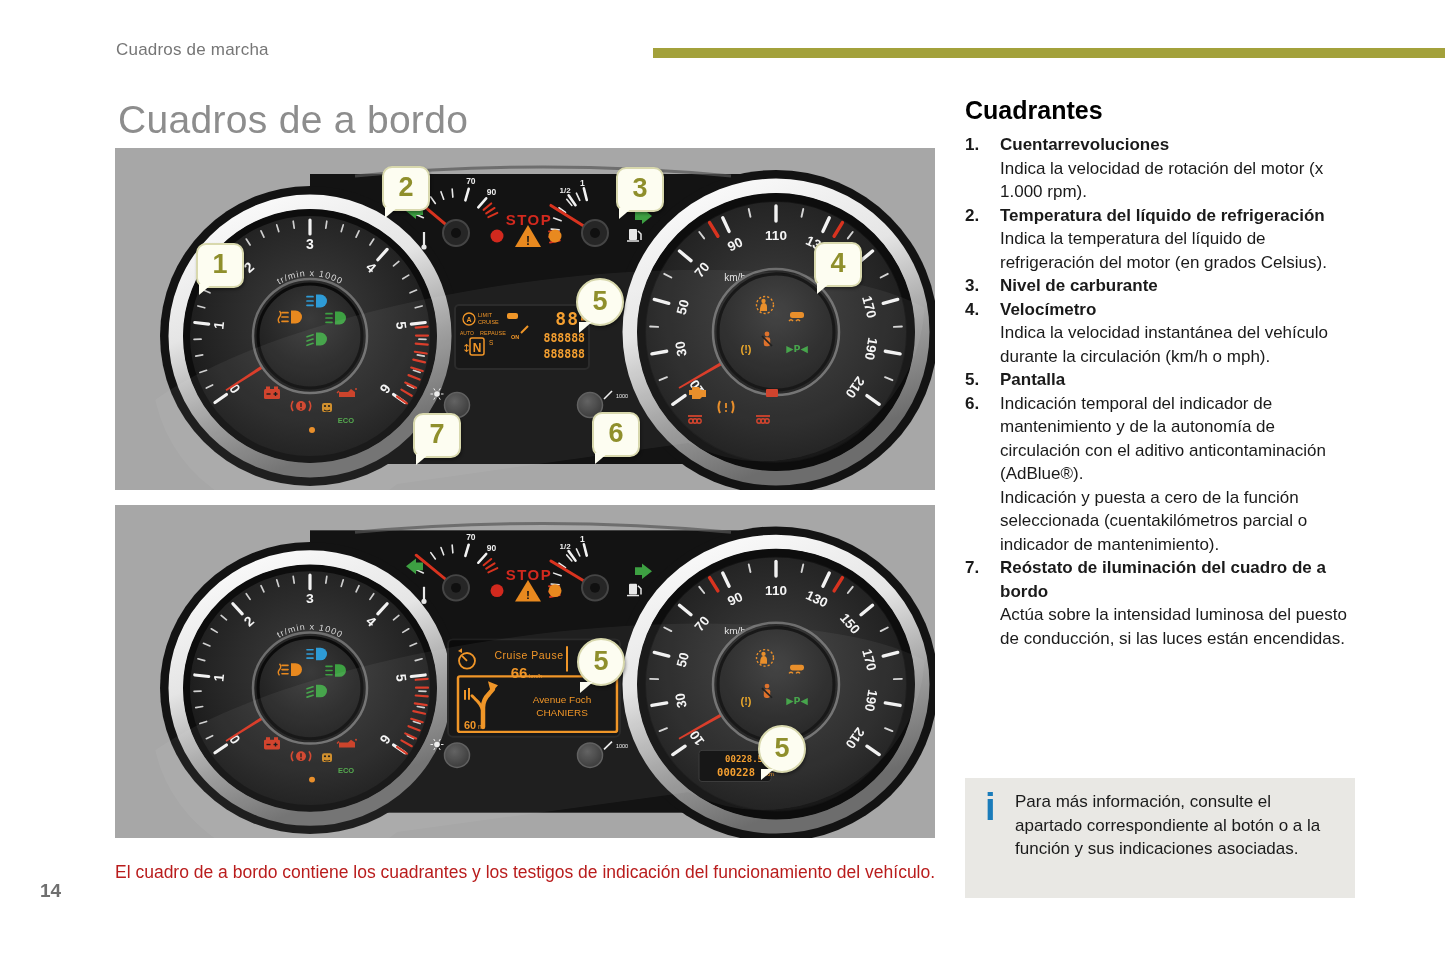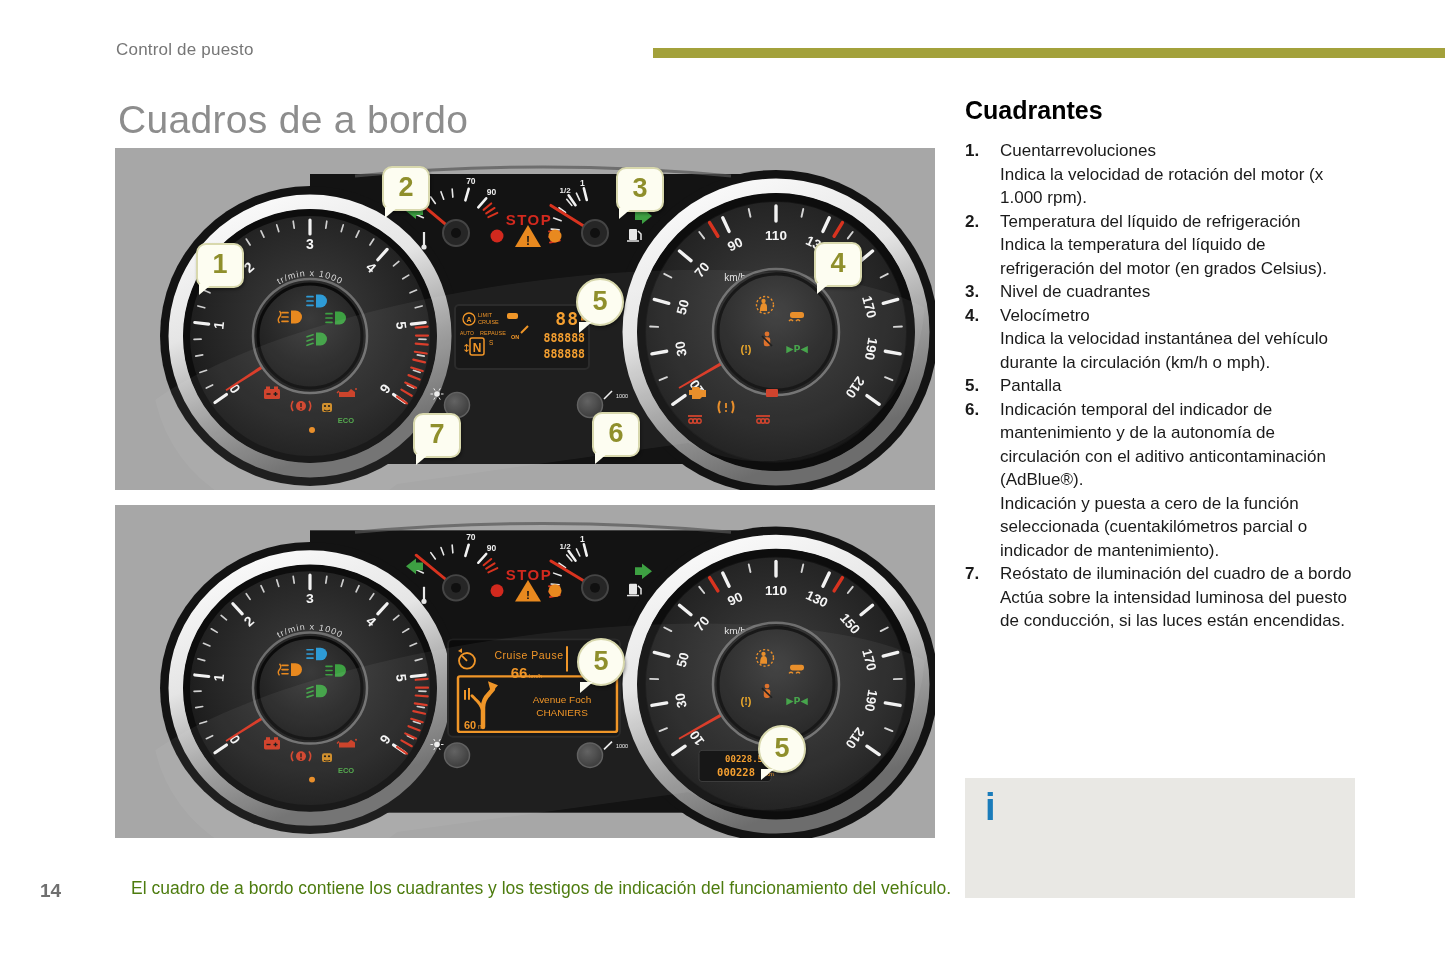--- a/index.html
+++ b/index.html
@@ -11,37 +11,37 @@
   .panel{position:absolute;left:115px;width:820px;background:#a7a7a7;overflow:hidden}
   #panelTop{top:148px;height:342px}
   #panelBottom{top:505px;height:333px}
   .panel svg{position:absolute;left:0;top:0;width:100%;height:100%}
   .callout{position:absolute;width:44px;height:41px;background:#fdfdf1;border:2px solid #d8d8ad;border-radius:10px;
            color:#8f8f2c;font-size:27px;font-weight:bold;line-height:39px;text-align:center;
            box-shadow:1px 2px 3px rgba(0,0,0,.35);z-index:4}
   .callout.round{border-radius:50%;height:44px;line-height:42px}
   .callout::after{content:"";position:absolute;left:1px;bottom:-9px;width:0;height:0;
            border-top:11px solid #fdfdf1;border-right:13px solid transparent}
-  .caption{position:absolute;left:115px;top:862px;margin:16px;font-size:17.5px;color:#4d7c0f;width:840px}
+  .caption{position:absolute;left:115px;top:862px;margin:0;font-size:17.5px;color:#b91c1c;width:840px}
   .pagenum{position:absolute;left:40px;top:880px;font-size:19px;font-weight:bold;color:#6f6f6f}
   .rightcol{position:absolute;left:965px;top:96px;width:396px;color:#1a1a1a}
-  .rightcol h2{margin:0 0 14px;font-size:25px;color:#000}
+  .rightcol h2{margin:0 0 8px;font-size:25px;color:#000}
   .item{display:flex}
   .item .num{width:35px;font-weight:bold;font-size:17px;line-height:23.5px;flex:none}
   .item .txt{font-size:17px;line-height:23.5px;width:358px}
-  .item .ititle{font-weight:normal}
+  .item .ititle{font-weight:bold}
   .item p{margin:0}
   .notebox{position:absolute;left:0;top:682px;width:390px;height:120px;background:#e9e8e4}
   .notebox .i{position:absolute;left:20px;top:8px;font-size:38px;font-weight:bold;color:#1b7cba}
   .notebox p{margin:12px 0 0 50px;width:325px;font-size:17px;line-height:23.5px;color:#1a1a1a}
 </style>
 </head>
 <body>
 
-<div class="running-header">Control de puesto</div>
+<div class="running-header">Cuadros de marcha</div>
 <div class="olive-bar"></div>
 <h1 class="title">Cuadros de a bordo</h1>
 
 <div class="panel" id="panelTop">
     <svg viewBox="0 0 820 342" preserveAspectRatio="none">
       <defs>
         <linearGradient id="topring" x1="0" y1="0" x2="0.4" y2="1">
           <stop offset="0" stop-color="#ffffff"></stop>
           <stop offset="0.45" stop-color="#e5e5e5"></stop>
           <stop offset="0.75" stop-color="#9c9c9c"></stop>
@@ -628,21 +628,21 @@
       <div class="item">
         <div class="num">2.</div>
         <div class="txt">
           <div class="ititle">Temperatura del líquido de refrigeración</div>
           <p>Indica la temperatura del líquido de refrigeración del motor (en grados Celsius).</p>
         </div>
       </div>
       <div class="item">
         <div class="num">3.</div>
         <div class="txt">
-          <div class="ititle">Nivel de cuadrantes</div>
+          <div class="ititle">Nivel de carburante</div>
         </div>
       </div>
       <div class="item">
         <div class="num">4.</div>
         <div class="txt">
           <div class="ititle">Velocímetro</div>
           <p>Indica la velocidad instantánea del vehículo durante la circulación (km/h o mph).</p>
         </div>
       </div>
       <div class="item">
@@ -661,16 +661,17 @@
       <div class="item">
         <div class="num">7.</div>
         <div class="txt">
           <div class="ititle">Reóstato de iluminación del cuadro de a bordo</div>
           <p>Actúa sobre la intensidad luminosa del puesto de conducción, si las luces están encendidas.</p>
         </div>
       </div>
     </div>
   <div class="notebox">
     <span class="i">i</span>
+    <p>Para más información, consulte el apartado correspondiente al botón o a la función y sus indicaciones asociadas.</p>
   </div>
 </div>
 
 <div class="pagenum">14</div>
 
 </body></html>

